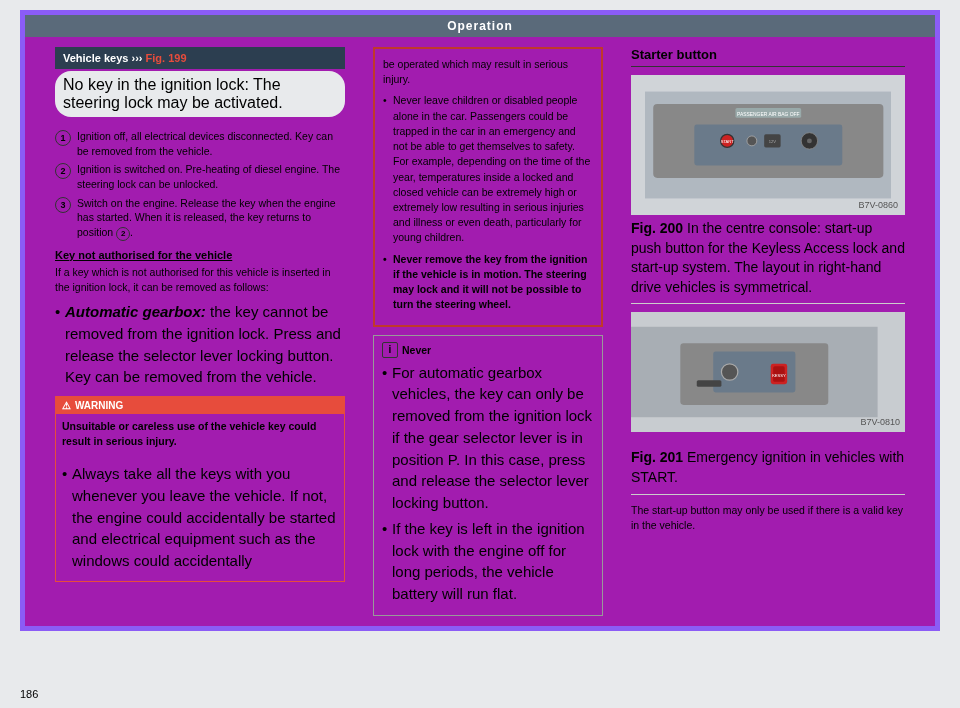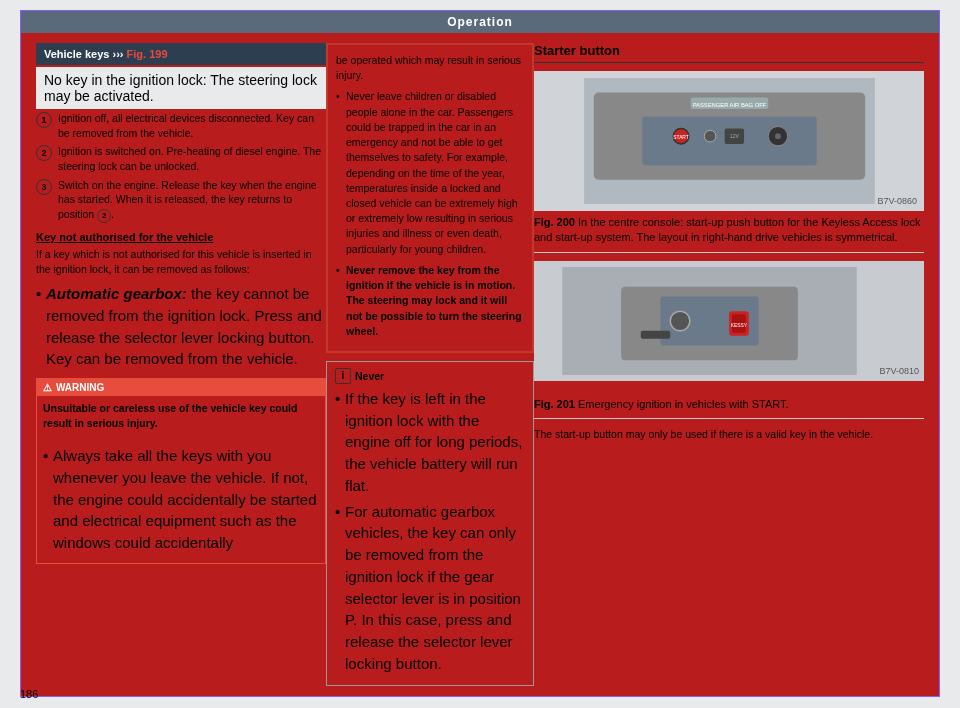--- a/index.html
+++ b/index.html
@@ -5,67 +5,68 @@
     * { box-sizing: border-box; margin: 0; padding: 0; }
     body {
       font-family: Arial, sans-serif;
       font-size: 11px;
       background: #e8eaec;
       width: 960px;
       min-height: 708px;
       position: relative;
     }
     .page-container {
-      background: #b91c1c;
+      background: #a21caf;
       margin: 10px 20px;
       padding: 0;
-      border: 1px solid #8b5cf6;
+      border: 5px solid #8b5cf6;
     }
     .page-header {
       background: #5a6a7a;
       color: white;
       text-align: center;
       font-size: 12px;
       font-weight: bold;
       padding: 4px 0;
       letter-spacing: 1px;
     }
     .page-content {
       display: flex;
-      padding: 10px 15px;
-      gap: 0;
+      padding: 10px 30px;
+      gap: 28px;
     }
     .col-left {
       width: 290px;
       flex-shrink: 0;
     }
     .col-middle {
-      width: 208px;
+      width: 230px;
       flex-shrink: 0;
     }
     .col-right {
       flex: 1;
     }
     
     .vehicle-keys-box {
       background: #2c3e50;
       color: white;
       padding: 5px 8px;
       font-size: 11px;
       font-weight: bold;
       margin-bottom: 2px;
     }
     .vehicle-keys-box .fig-ref {
       color: #e74c3c;
     }
     .sub-box {
       background: #e8eaec;
       padding: 5px 8px;
-      margin-bottom: 2px;
-      font-size: 14px;
+      margin-bottom: 12px;
+      font-size: 16px;
+      border-radius: 16px;
     }
     .ignition-steps {
       margin-bottom: 8px;
     }
     .ignition-step {
       display: flex;
       align-items: flex-start;
       gap: 6px;
       margin-bottom: 4px;
       font-size: 10.5px;
@@ -194,21 +195,21 @@
       display: flex;
       align-items: center;
     }
     .fig-label {
       font-size: 9px;
       color: #555;
       text-align: right;
       margin-bottom: 2px;
     }
     .fig-caption {
-      font-size: 11px;
+      font-size: 14px;
       line-height: 1.4;
       margin-bottom: 8px;
       border-bottom: 1px solid #ccc;
       padding-bottom: 6px;
     }
     .fig-caption .fig-num { font-weight: bold; }
     .page-number {
       position: absolute;
       bottom: 8px;
       left: 20px;
@@ -302,25 +303,25 @@
         <div class="bullet-item" style="font-weight:bold; margin-top:6px;">
           <span>Never remove the key from the ignition if the vehicle is in motion. The steering may lock and it will not be possible to turn the steering wheel.</span>
         </div>
       </div>
 
       <div class="note-box">
         <div class="note-header">
           <span class="note-icon">i</span>
           <span>Never</span>
         </div>
+        <div class="bullet-item" style="margin-top:4px;">
+          <span>For automatic gearbox vehicles, the key can only be removed from the ignition lock if the gear selector lever is in position P. In this case, press and release the selector lever locking button.</span>
+        </div>
         <div class="bullet-item">
           <span>If the key is left in the ignition lock with the engine off for long periods, the vehicle battery will run flat.</span>
-        </div>
-        <div class="bullet-item" style="margin-top:4px;">
-          <span>For automatic gearbox vehicles, the key can only be removed from the ignition lock if the gear selector lever is in position P. In this case, press and release the selector lever locking button.</span>
         </div>
       </div>
 
     </div>
 
     <div class="col-right">
 
       <div class="starter-button-heading">Starter button</div>
 
       <div class="car-image-box">

